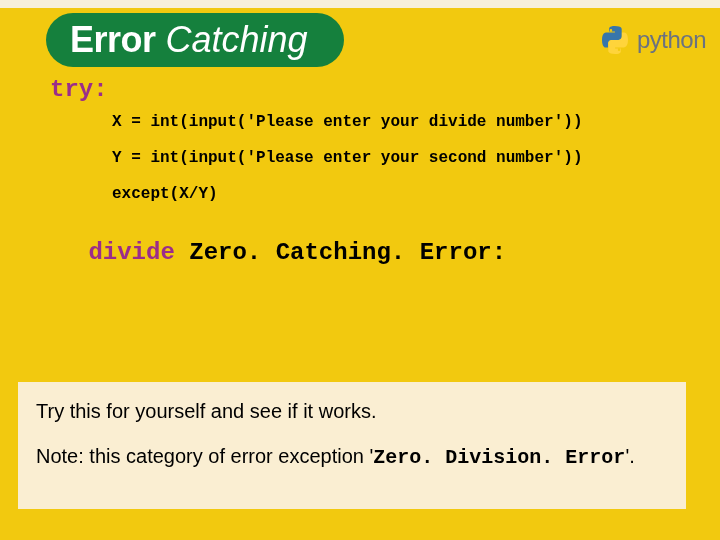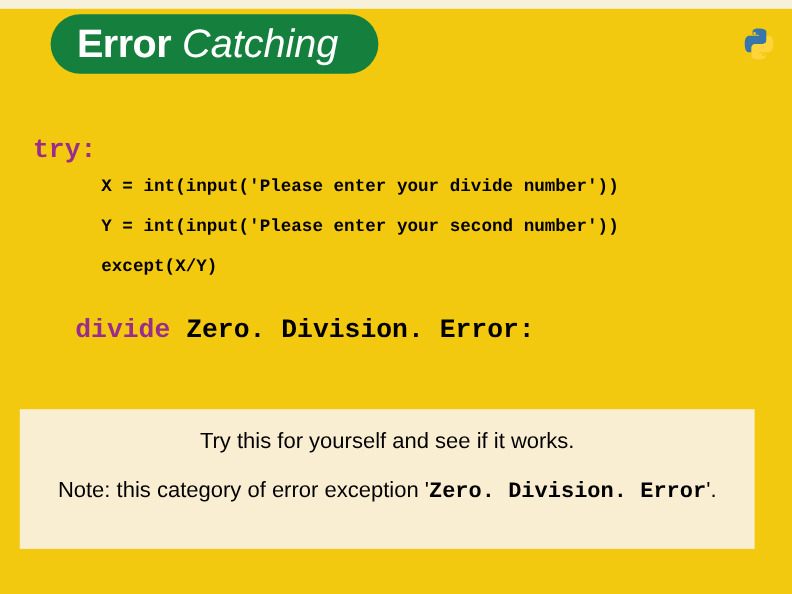--- a/index.html
+++ b/index.html
@@ -53,49 +53,47 @@
   .logo-text {
     font-size: 24px;
     font-weight: 400;
     letter-spacing: -0.5px;
     color: #6b7280;
   }
   .logo-svg { width: 32px; height: 32px; }
   .content {
     position: absolute;
     top: 76px;
-    left: 30px;
+    left: 50px;
     right: 40px;
-    margin-top: 48px;
   }
   .code-line {
     font-family: "Courier New", Courier, monospace;
     font-weight: bold;
     white-space: pre;
     margin-bottom: 10px;
   }
   .kw-try, .kw-except { font-size: 24px; color: #9b2d8a; }
   .ident { font-size: 24px; color: #000; }
   .mono-black { font-size: 16px; color: #000; }
   .indent1 { padding-left: 62px; }
   .margb { margin-bottom: 18px; }
   .group1 { margin-top: 8px; }
   .group2 { margin-top: 18px; }
   .group3 { margin-top: 12px; }
   .note-box {
     position: absolute;
     left: 18px;
     right: 34px;
-    top: 372px;
+    top: 382px;
     background: #faeed2;
     padding: 16px 18px 20px 18px;
     font-size: 20px;
     color: #000;
     line-height: 1.35;
-    text-align: center;
   }
   .note-box p { margin-bottom: 18px; }
   .note-box .mono {
     font-family: "Courier New", Courier, monospace;
     font-weight: bold;
     font-size: 20px;
   }
 </style>
 </head>
 <body>
@@ -104,34 +102,35 @@
 
 <div class="header-row">
   <div class="title-pill">
     <span class="t1">Error</span><span class="t2"> Catching</span>
   </div>
   <div class="logo-wrap">
     <svg class="logo-svg" viewBox="0 0 32 32">
       <path fill="#3776AB" d="M15.8 2c-6 0-5.6 2.6-5.6 2.6v3h5.7v1H7.4S3 8 3 15.9c0 7.9 3.8 7.6 3.8 7.6h2.3v-3.6s-.1-3.8 3.7-3.8h6.3s3.6.1 3.6-3.5V5.2S23.3 2 15.8 2zM12 5.1a1.2 1.2 0 1 1 0 2.4 1.2 1.2 0 0 1 0-2.4z"></path>
       <path fill="#FFD43B" d="M16.2 30c6 0 5.6-2.6 5.6-2.6v-3h-5.7v-1h8.5S29 24 29 16.1c0-7.9-3.8-7.6-3.8-7.6h-2.3v3.6s.1 3.8-3.7 3.8h-6.3s-3.6-.1-3.6 3.5v7.4S8.7 30 16.2 30zM20 26.9a1.2 1.2 0 1 1 0-2.4 1.2 1.2 0 0 1 0 2.4z"></path>
     </svg>
+    <span class="logo-text">python</span>
   </div>
 </div>
 
 <div class="content">
   <div class="code-line kw-try">try:</div>
 
   <div class="group1">
     <div class="code-line mono-black indent1 margb">X = int(input('Please enter your divide number'))</div>
     <div class="code-line mono-black indent1 margb">Y = int(input('Please enter your second number'))</div>
     <div class="code-line mono-black indent1">except(X/Y)</div>
   </div>
 
   <div class="code-line group2">
-    <span class="kw-except">divide </span><span class="ident">Zero. Division. Error: </span>
+    <span class="kw-except">divide </span><span class="ident">Zero. Catching. Error: </span>
   </div>
 
   <div class="group3">
   </div>
 </div>
 
 <div class="note-box">
   <p>Try this for yourself and see if it works.</p>
   <p>
     <span>Note: this category of error exception '</span><span class="mono">Zero. Division. Error</span><span>'.</span>

